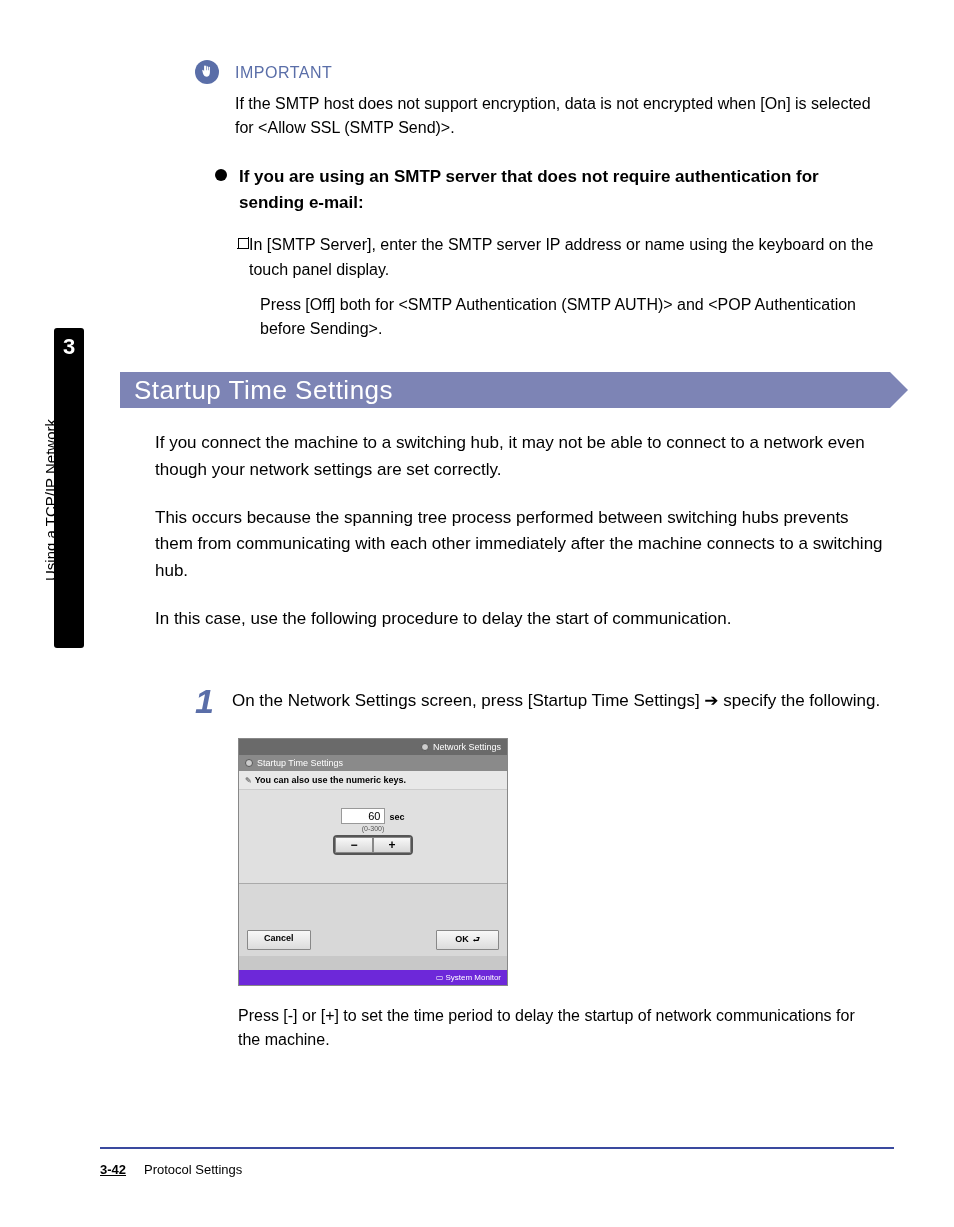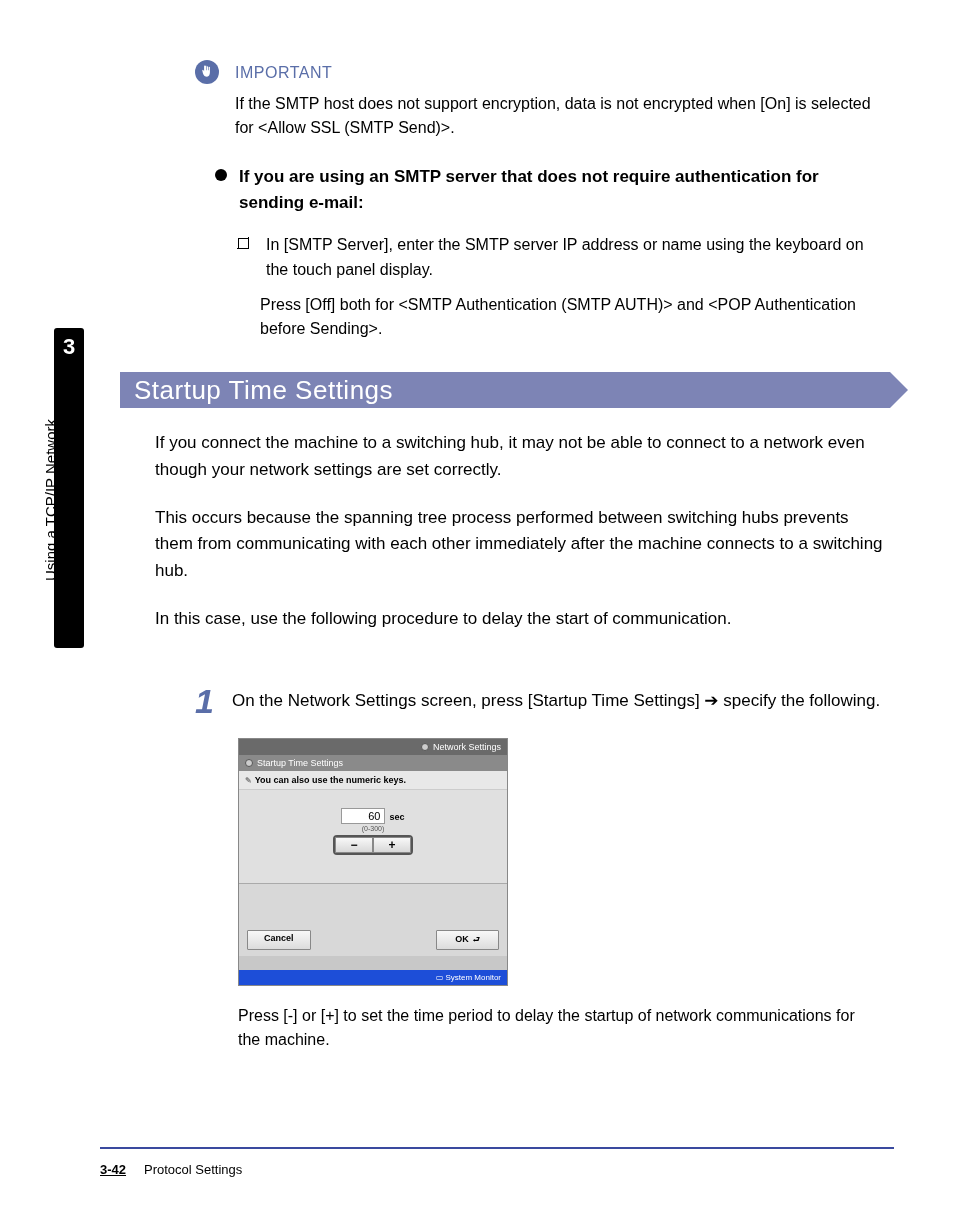--- a/index.html
+++ b/index.html
@@ -86,21 +86,21 @@
     margin-top: 5px;
     flex-shrink: 0;
   }
   .bullet-text {
     font-size: 17px;
     font-weight: bold;
     line-height: 1.5;
   }
   .sq-row {
     display: flex;
-    gap: 17px;
+    gap: 0;
     margin-left: 118px;
     margin-top: 18px;
     width: 640px;
   }
   .square-bullet {
     width: 11px; height: 11px;
     border: 1.5px solid #000;
     margin-top: 5px;
     flex-shrink: 0;
     position: relative;
@@ -265,21 +265,21 @@
     padding: 2px 16px;
     font-size: 9px;
     font-weight:bold;
     border-radius:1px;
     margin-top:40px;
   }
   .ds-btn.ok{ padding:2px 18px; position:relative;}
   .ds-btn.ok::after{ content:"⮐"; font-size:8px; margin-left:4px;}
   .ds-spacer{ height:14px; background:#c8c8c8;}
   .ds-footer {
-    background: #1d4ed8;
+    background: #6d28d9;
     color: #fff;
     padding: 3px 6px;
     text-align: right;
     font-size: 8px;
   }
   .ds-footer span::before{ content:"▭ "; }
   .caption {
     font-size: 16px;
     line-height: 1.5;
     margin-left: 118px;

